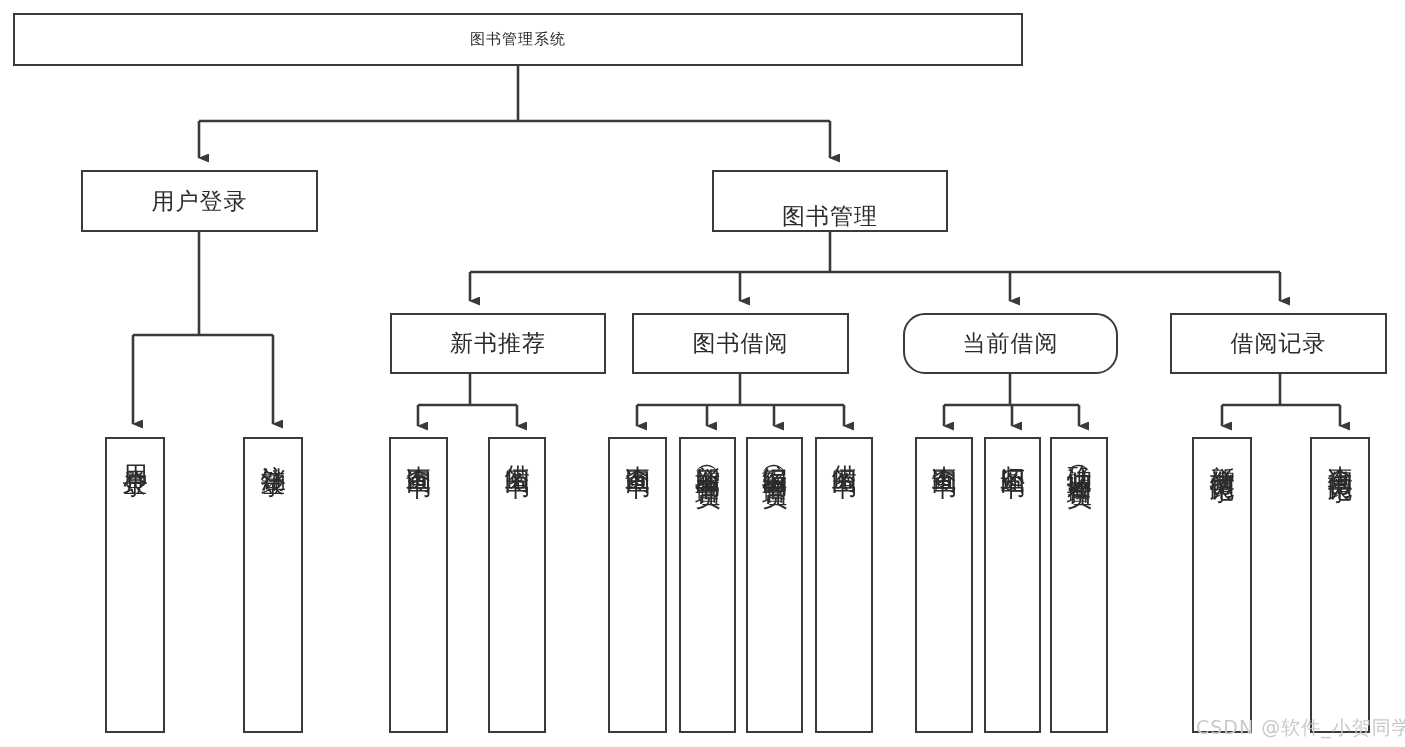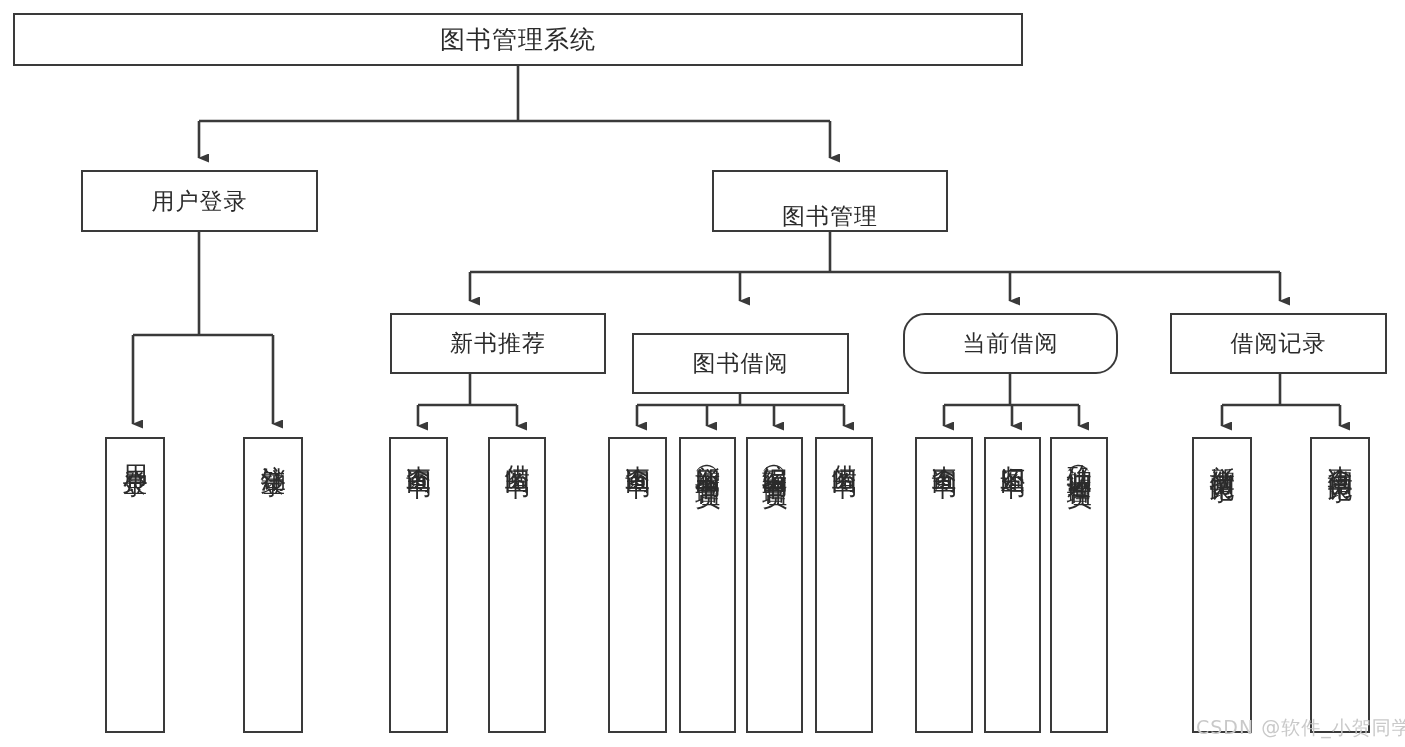--- a/index.html
+++ b/index.html
@@ -3,21 +3,21 @@
 <meta charset="utf-8">
 <style>
   html,body{margin:0;padding:0;background:#ffffff;}
   body{font-family:"DejaVu Sans","Liberation Sans",sans-serif;}
   #canvas{position:relative;width:1405px;height:747px;background:#fff;overflow:hidden;}
   #wires{position:absolute;left:0;top:0;width:1405px;height:747px;pointer-events:none;}
   .node{position:absolute;box-sizing:border-box;background:#ffffff;
         border:2px solid #3a3a3a;display:flex;align-items:center;justify-content:center;}
   .node .lbl{color:#2b2b2b;line-height:1.16;text-align:center;white-space:pre;}
   .node.horiz .lbl{font-size:23px;letter-spacing:1px;}
-  .node.root .lbl{font-size:25px;letter-spacing:1px;}
+  .node.root .lbl{font-size:15px;letter-spacing:1px;}
   .node.leaf{align-items:flex-start;padding-top:6px;}
   .node.leaf .lbl{writing-mode:vertical-rl;text-orientation:upright;
         font-size:25px;line-height:1.02;letter-spacing:3px;white-space:pre;
         display:block;margin:0 auto;}
   .node.leaf.tall .lbl{font-size:25px;}
   .watermark{position:absolute;color:#c9c9c9;font-size:19px;letter-spacing:1px;
         white-space:pre;}
 </style>
 </head>
 <body>
@@ -83,21 +83,21 @@
   <div class="node horiz" style="left:81px;top:170px;width:237px;height:62px;">
     <span class="lbl">用户登录</span>
   </div>
   <div class="node horiz" style="left:712px;top:170px;width:236px;height:62px;align-items:flex-end;">
     <span class="lbl">图书管理</span>
   </div>
 
   <div class="node horiz" style="left:362px;top:313px;width:216px;height:61px;margin-left:28px;">
     <span class="lbl">新书推荐</span>
   </div>
-  <div class="node horiz" style="left:632px;top:313px;width:217px;height:61px;margin-top:20px;">
+  <div class="node horiz" style="left:632px;top:313px;width:217px;height:61px;">
     <span class="lbl">图书借阅</span>
   </div>
   <div class="node horiz" style="left:903px;top:313px;width:215px;height:61px;border-radius:22px;">
     <span class="lbl">当前借阅</span>
   </div>
   <div class="node horiz" style="left:1170px;top:313px;width:217px;height:61px;">
     <span class="lbl">借阅记录</span>
   </div>
 
   <div class="node leaf" style="left:105px;top:437px;width:60px;height:296px;">

